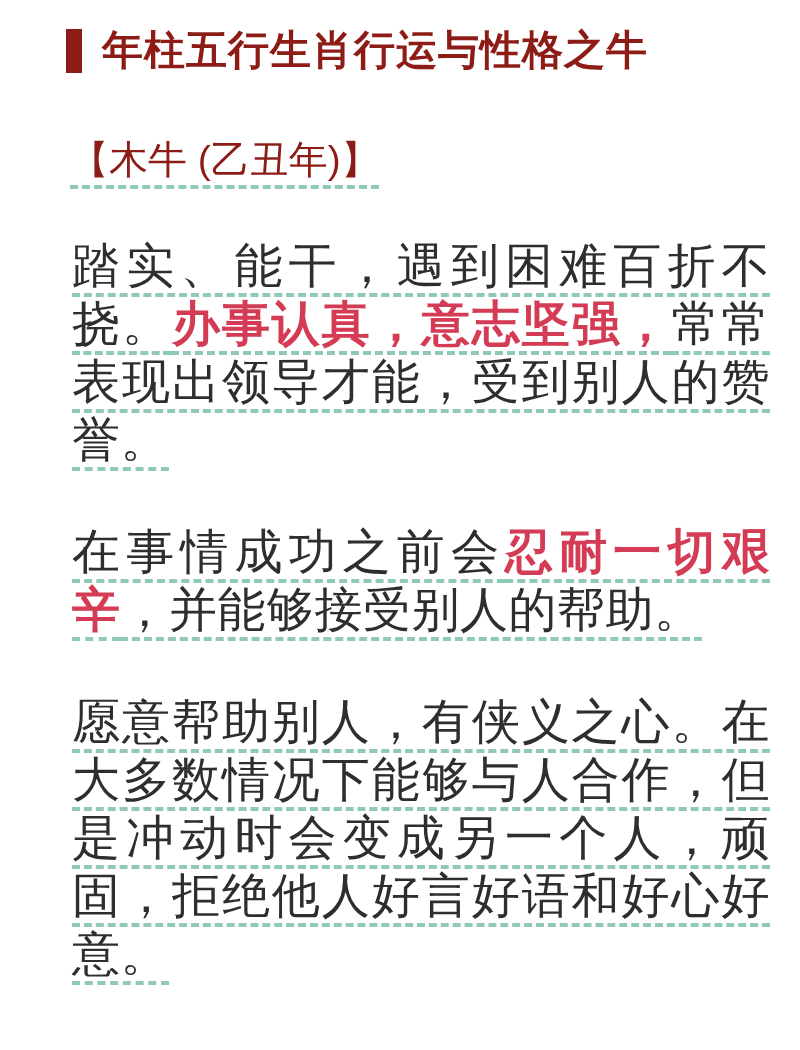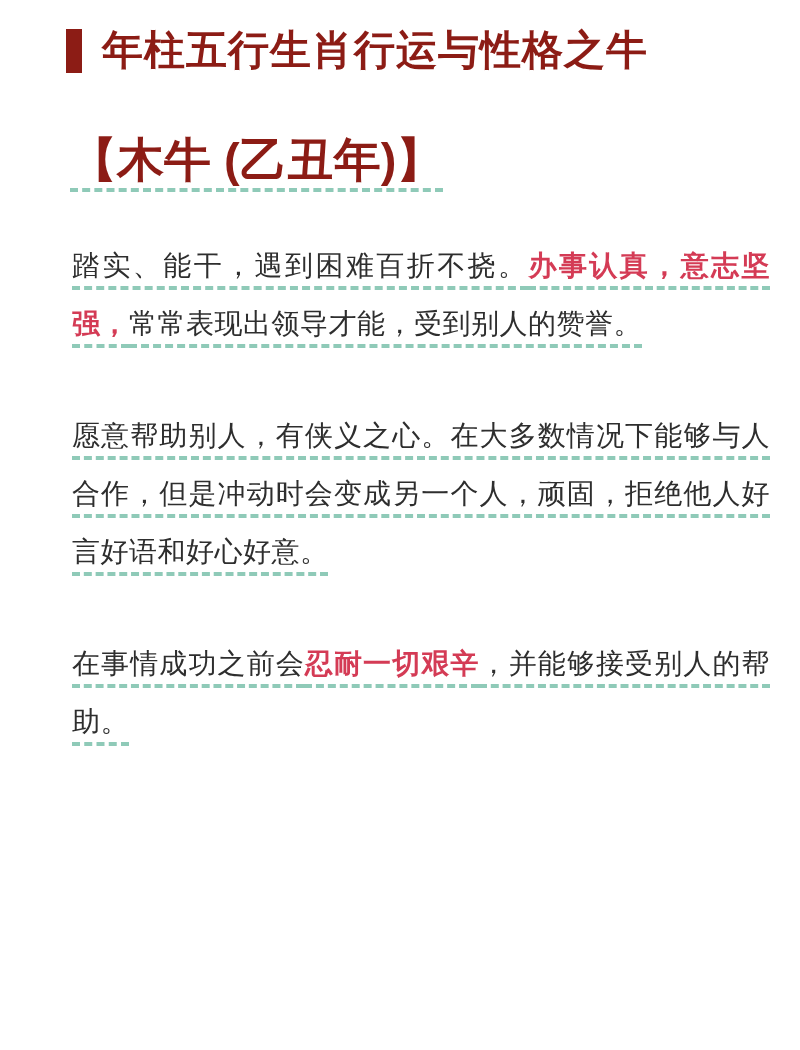--- a/index.html
+++ b/index.html
@@ -39,36 +39,36 @@
     font-size: 41px;
     font-weight: 800;
     color: var(--title-red);
     letter-spacing: 1px;
     line-height: 1.1;
     white-space: nowrap;
   }
   .section-subtitle {
     display: inline-block;
     margin: 62px 0 0 70px;
-    font-size: 47px;
-    font-weight: 700;
+    font-size: 39px;
+    font-weight: 400;
     color: var(--title-red);
     line-height: 50px;
     text-decoration-line: underline;
     text-decoration-style: dashed;
     text-decoration-color: var(--underline-teal);
     text-decoration-thickness: 4px;
     text-underline-offset: 12px;
   }
   .article-body {
     margin: 52px 30px 0 72px;
     width: 698px;
   }
   .para {
-    font-size: 28px;
+    font-size: 48px;
     color: var(--body-text);
     line-height: 58px;
     letter-spacing: 0.5px;
     margin: 0 0 54px 0;
     text-decoration-line: underline;
     text-decoration-style: dashed;
     text-decoration-color: var(--underline-teal);
     text-decoration-thickness: 4px;
     text-underline-offset: 11px;
     text-align: justify;
@@ -86,16 +86,16 @@
   <header class="article-header">
     <span class="title-bar"></span>
     <h1 class="page-title">年柱五行生肖行运与性格之牛</h1>
   </header>
 
   <h2 class="section-subtitle">【木牛 (乙丑年)】</h2>
 
   <main class="article-body">
 
   <p class="para"><span class="run">踏实、能干，遇到困难百折不挠。</span><span class="run accent">办事认真，意志坚强，</span><span class="run">常常表现出领导才能，受到别人的赞誉。</span></p>
+      <p class="para"><span class="run">在事情成功之前会</span><span class="run accent">忍耐一切艰辛</span><span class="run">，并能够接受别人的帮助。</span></p>
       <p class="para"><span class="run">愿意帮助别人，有侠义之心。在大多数情况下能够与人合作，但是冲动时会变成另一个人，顽固，拒绝他人好言好语和好心好意。</span></p>
-      <p class="para"><span class="run">在事情成功之前会</span><span class="run accent">忍耐一切艰辛</span><span class="run">，并能够接受别人的帮助。</span></p>
     </main>
 </div>
 
 </body></html>

